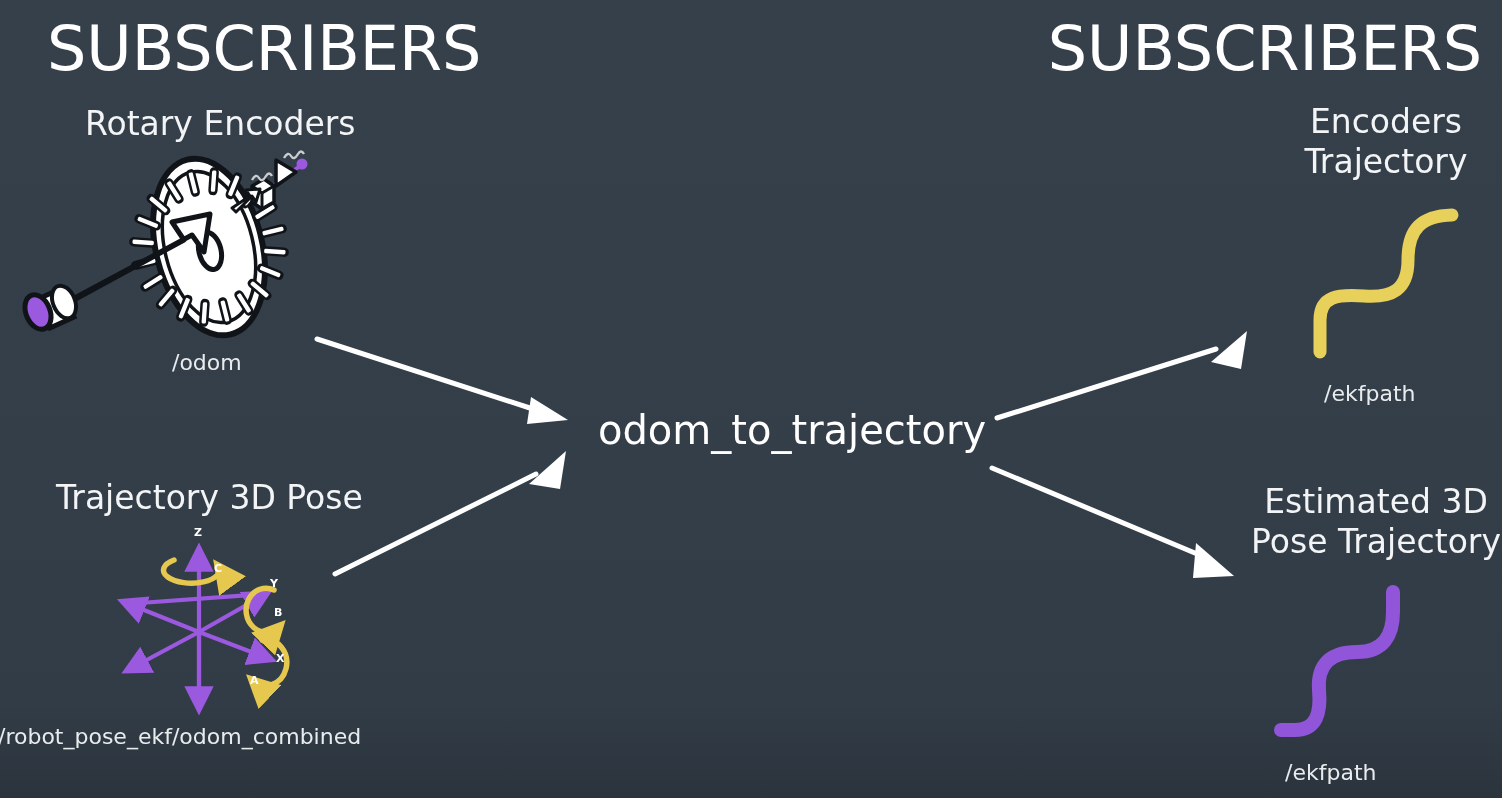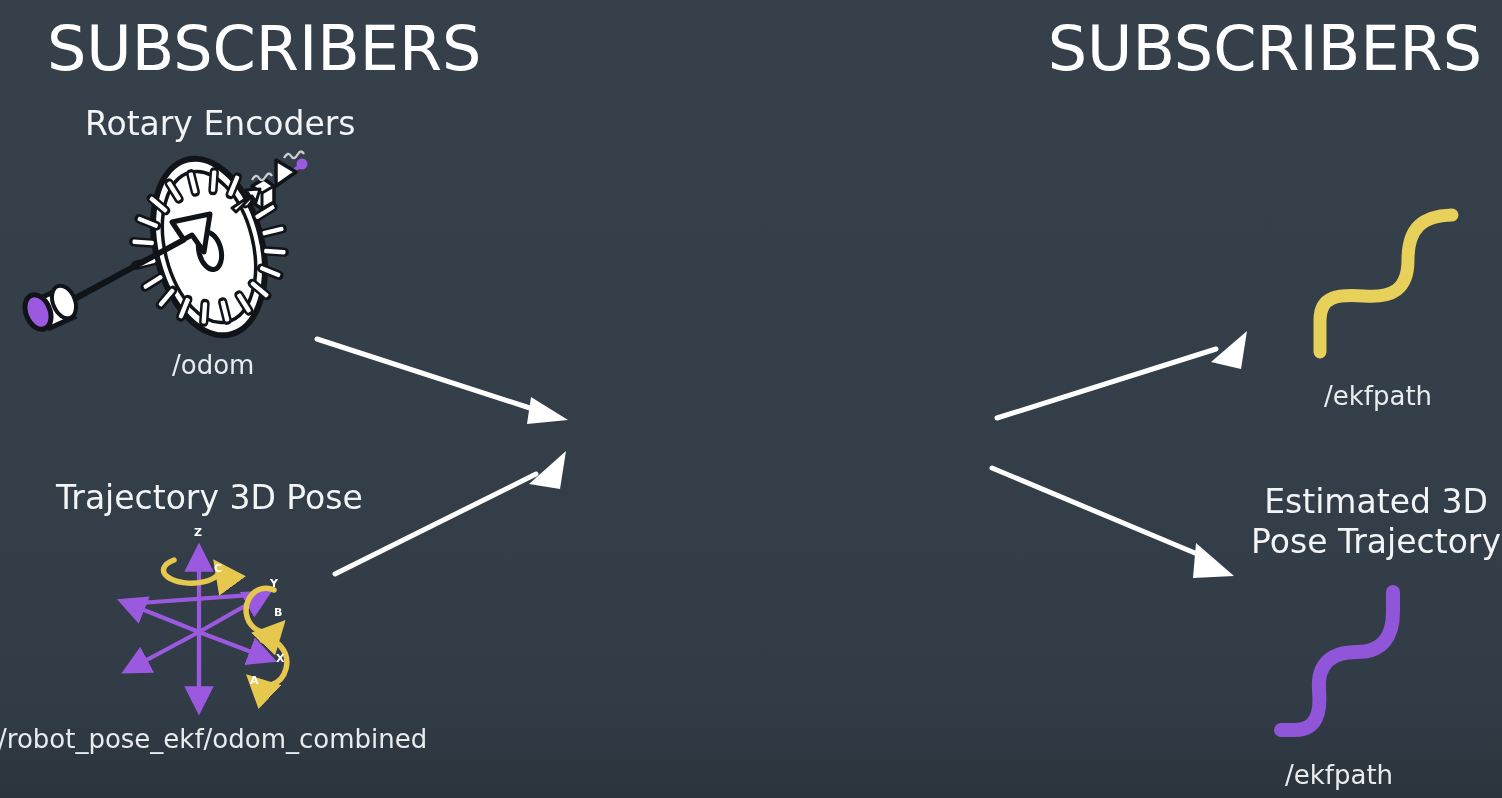--- a/index.html
+++ b/index.html
@@ -37,21 +37,21 @@
     position: absolute;
     font-size: 33px;
     font-weight: 400;
     line-height: 1.2;
     color: #f2f4f6;
     white-space: nowrap;
     text-align: center;
   }
   .topic {
     position: absolute;
-    font-size: 26px;
+    font-size: 22px;
     font-weight: 400;
     color: #e9ecee;
     white-space: nowrap;
   }
   .node-label {
     position: absolute;
     font-size: 40px;
     font-weight: 400;
     color: #ffffff;
     white-space: nowrap;
@@ -218,21 +218,26 @@
     <text x="106" y="24" font-family="DejaVu Sans, sans-serif" font-size="11" font-weight="bold" fill="#ffffff">Z</text>
     <text x="126" y="60" font-family="DejaVu Sans, sans-serif" font-size="11" font-weight="bold" fill="#ffffff">C</text>
     <text x="182" y="75" font-family="DejaVu Sans, sans-serif" font-size="11" font-weight="bold" fill="#ffffff">Y</text>
     <text x="186" y="104" font-family="DejaVu Sans, sans-serif" font-size="11" font-weight="bold" fill="#ffffff">B</text>
     <text x="188" y="150" font-family="DejaVu Sans, sans-serif" font-size="11" font-weight="bold" fill="#ffffff">X</text>
     <text x="162" y="172" font-family="DejaVu Sans, sans-serif" font-size="11" font-weight="bold" fill="#ffffff">A</text>
   </svg>
 
   <div class="topic" style="left:-2px; top:724px;">/robot_pose_ekf/odom_combined</div>
 
-
+  <div class="node-label" style="left:598px; top:407px;">odom_to_trajectory</div>
+
+  <div class="sub-hdr" style="left:1296px; top:102px; width:180px;">
+    <div>Encoders</div>
+    <div>Trajectory</div>
+  </div>
 
   <svg class="graphic" style="left:1300px; top:200px;" width="170" height="165" viewBox="0 0 170 165">
     <path d="M 20,152 L 20,120 C 20,96 38,94 64,96 C 92,98 108,90 108,60 C 108,28 122,16 152,15" fill="none" stroke="#e8d15a" stroke-width="13" stroke-linecap="round"></path>
   </svg>
 
   <div class="topic" style="left:1324px; top:381px;">/ekfpath</div>
 
   <div class="sub-hdr" style="left:1248px; top:482px; width:256px;">
     <div>Estimated 3D</div>
     <div>Pose Trajectory</div>

